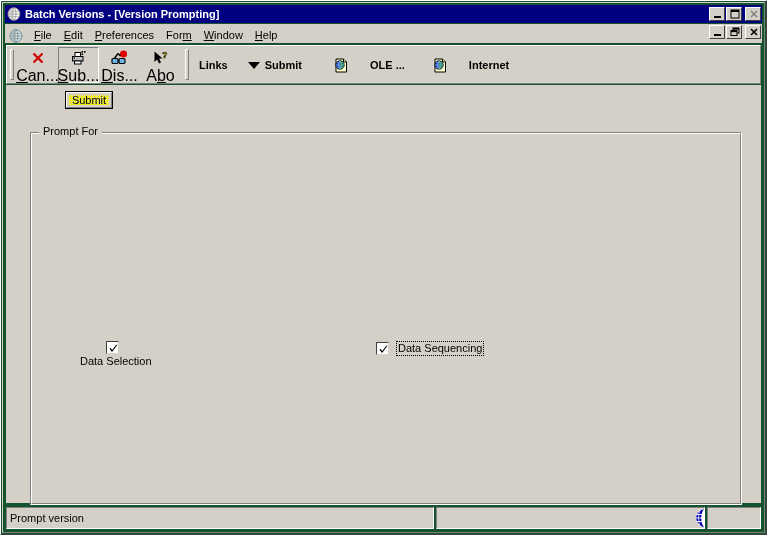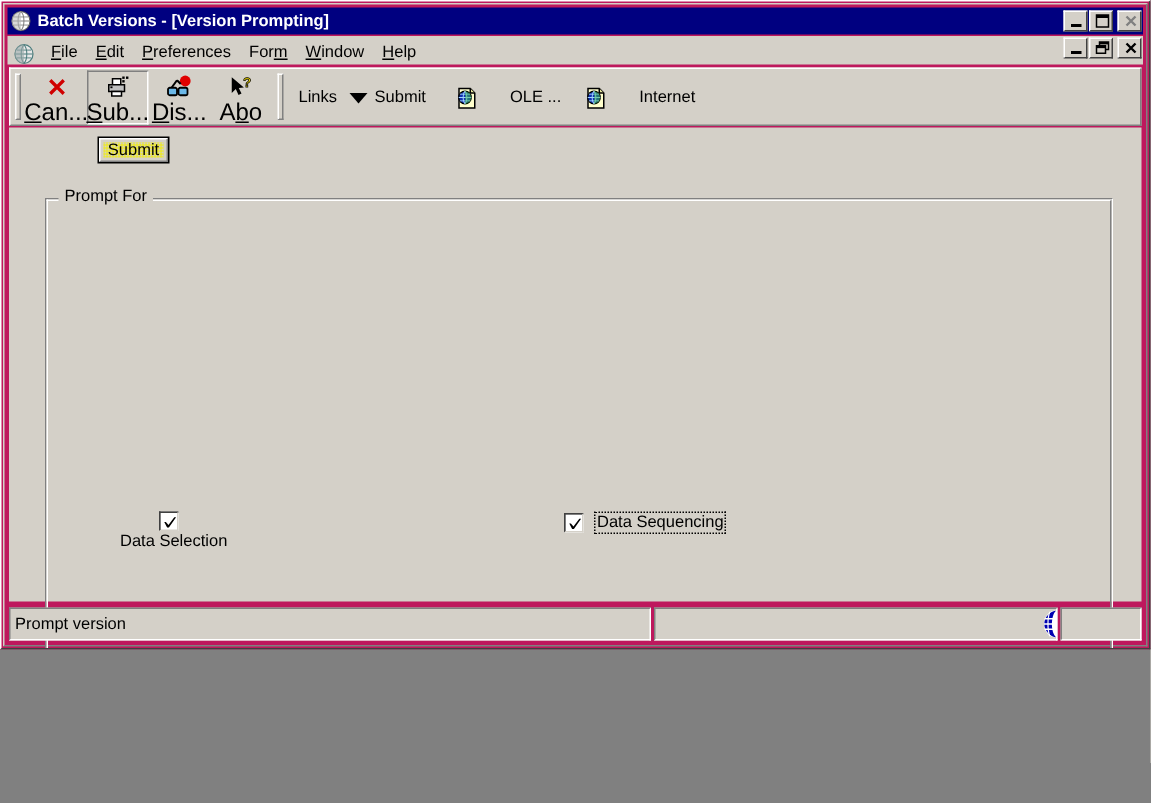--- a/index.html
+++ b/index.html
@@ -11,22 +11,22 @@
   body {
     font-family: "Liberation Sans", sans-serif;
     font-size: 11px;
     -webkit-font-smoothing: none;
   }
 
   
   #app {
     position: relative;
     width: 767px;
-    height: 433px;
-    background: #be185d;
+    height: 535px;
+    background: #14532d;
     box-sizing: border-box;
     border-top: 1px solid #ffffff;
     border-left: 1px solid #ffffff;
     border-right: 1px solid #404040;
     border-bottom: 1px solid #404040;
     overflow: hidden;
   }
   #app-inner {
     position: absolute;
     inset: 1px;
@@ -175,21 +175,22 @@
     border-top: 1px solid #ffffff;
     border-right: 1px solid #808080;
     border-bottom: 1px solid #808080;
     box-sizing: border-box;
     flex: 0 0 auto;
   }
   .links-area {
     display: flex;
     align-items: center;
     padding-left: 6px;
-    gap: 0px;
+    gap: 12px;
+    font-weight: bold;
   }
   .links-label { font-size: 11px; color:#000; margin-right: 8px; white-space: nowrap;}
   .links-drop {
     display:flex; align-items:center; cursor: default;
     margin-right: 4px;
   }
   .links-drop .arrow {
     width: 0; height: 0;
     border-left: 6px solid transparent;
     border-right: 6px solid transparent;

